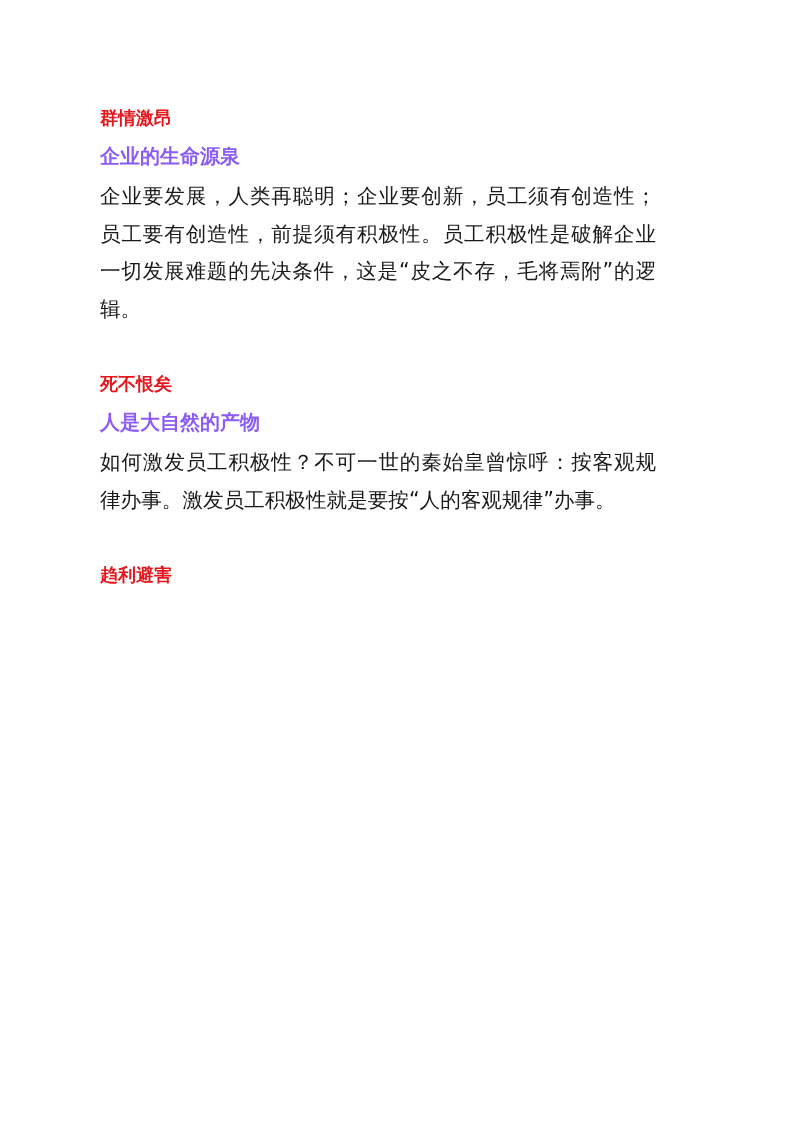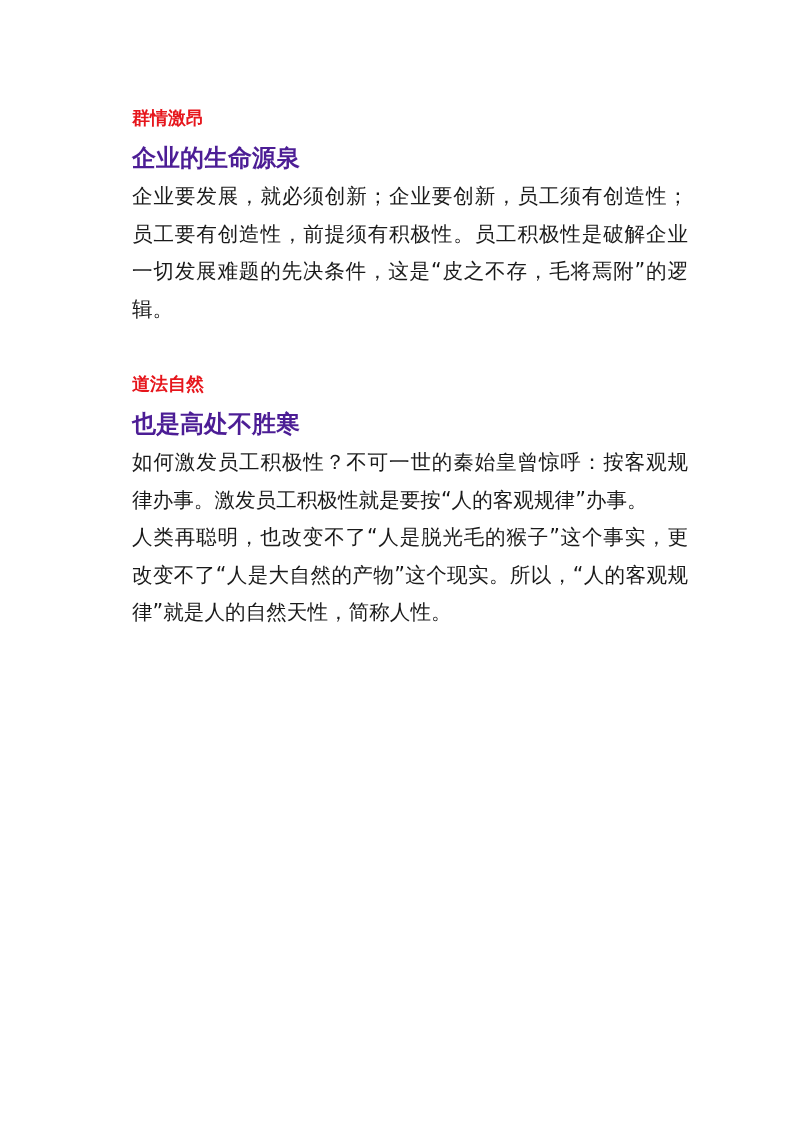--- a/index.html
+++ b/index.html
@@ -1,59 +1,62 @@
 <!DOCTYPE html>
 <html><head>
   <meta charset="utf-8">
   <style>
     html, body { margin: 0; padding: 0; background: #ffffff; }
     body { width: 793px; height: 1122px; position: relative; overflow: hidden; }
     .page {
       position: absolute;
-      left: 132px;
+      left: 100px;
       top: 104px;
       width: 556px;
       font-family: "DejaVu Sans", "Liberation Sans", sans-serif;
       color: #1a1a1a;
     }
     .section { margin-bottom: 42px; }
     .h-red {
       color: #e6161c;
       font-size: 18px;
       font-weight: bold;
       line-height: 28px;
       margin: 0 0 12px 0;
     }
     .h-navy {
-      color: #4c1d95;
-      font-size: 24px;
+      color: #8b5cf6;
+      font-size: 20px;
       font-weight: bold;
       line-height: 28px;
       margin: 0 0 6px 0;
+      font-family: Liberation Mono, monospace;
     }
     .para {
       font-size: 20.6px;
       line-height: 37.5px;
       margin: 0;
       letter-spacing: 0px;
       text-align: justify;
     }
   </style>
 </head>
 <body>
 
 <div class="page">
 
   <div class="section">
     <div class="h-red">群情激昂</div>
     <div class="h-navy">企业的生命源泉</div>
-    <p class="para">企业要发展，就必须创新；企业要创新，员工须有创造性；员工要有创造性，前提须有积极性。员工积极性是破解企业一切发展难题的先决条件，这是“皮之不存，毛将焉附”的逻辑。</p>
+    <p class="para">企业要发展，人类再聪明；企业要创新，员工须有创造性；员工要有创造性，前提须有积极性。员工积极性是破解企业一切发展难题的先决条件，这是“皮之不存，毛将焉附”的逻辑。</p>
   </div>
 
   <div class="section">
-    <div class="h-red">道法自然</div>
-    <div class="h-navy">也是高处不胜寒</div>
+    <div class="h-red">死不恨矣</div>
+    <div class="h-navy">人是大自然的产物</div>
     <p class="para">如何激发员工积极性？不可一世的秦始皇曾惊呼：按客观规律办事。激发员工积极性就是要按“人的客观规律”办事。</p>
-    <p class="para">人类再聪明，也改变不了“人是脱光毛的猴子”这个事实，更改变不了“人是大自然的产物”这个现实。所以，“人的客观规律”就是人的自然天性，简称人性。</p>
   </div>
 
+  <div class="section">
+    <div class="h-red">趋利避害</div>
+  </div>
 
 </div>
 
 </body></html>

